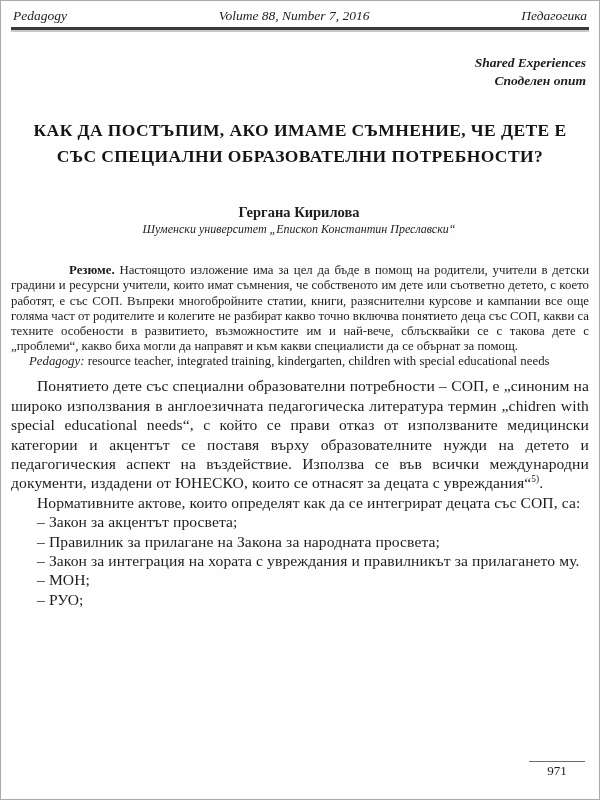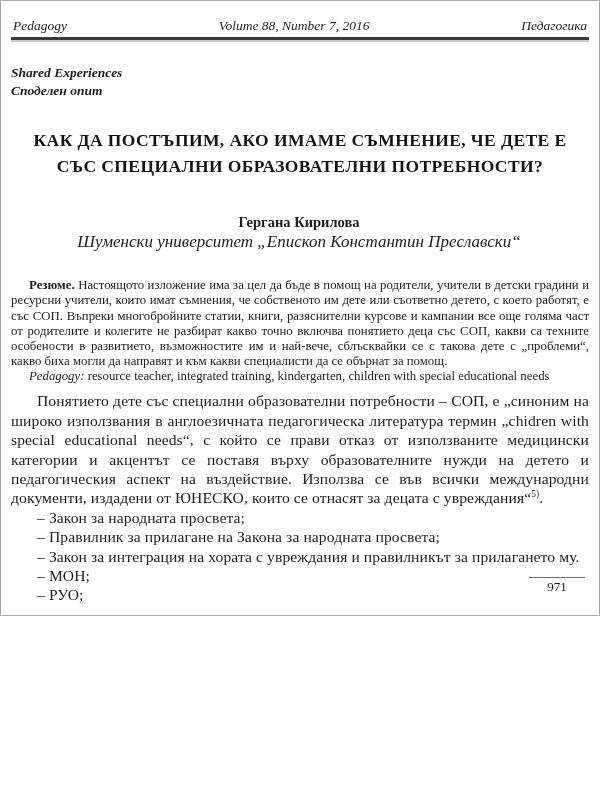--- a/index.html
+++ b/index.html
@@ -1,25 +1,25 @@
 <!DOCTYPE html>
 <html lang="bg"><head>
 <meta charset="utf-8">
 <style>
   html, body { margin: 0; padding: 0; background: #ffffff; }
   .page {
     position: relative;
     width: 600px;
-    height: 616px;
+    height: 800px;
     box-sizing: border-box;
     background: #fefefe;
     border: 1px solid #ababab;
     font-family: "Liberation Serif", "DejaVu Serif", serif;
     color: #1d1d1d;
-    padding: 17px 10px 0 10px;
+    padding: 7px 10px 0 10px;
     overflow: hidden;
   }
   
   .running-head {
     display: flex;
     justify-content: space-between;
     align-items: baseline;
     font-style: italic;
     font-size: 13.5px;
     padding: 0 2px;
@@ -27,51 +27,51 @@
   .running-head .mid { flex: 1; text-align: center; }
   .head-rule {
     margin-top: 3px;
     height: 3px;
     background: #3b3b3b;
     border-bottom: 2px solid #c9c9c9;
   }
   
   .section-label {
     margin-top: 22px;
-    text-align: left;
+    text-align: right;
     font-style: italic;
     font-weight: bold;
     font-size: 13.5px;
     line-height: 1.35;
     padding-right: 3px;
   }
   
   .article-title {
     margin: 28px auto 12px auto;
     width: 548px;
     text-align: center;
     font-weight: bold;
     font-size: 17.5px;
     line-height: 1.48;
     letter-spacing: 0.4px;
     color: #141414;
   }
   
   .author-block { margin-top: 34px; text-align: center; padding-right: 2px; }
   .author-name { font-weight: bold; font-size: 14.5px; }
-  .author-affiliation { font-style: italic; font-size: 17px; margin-top: 1px; }
+  .author-affiliation { font-style: italic; font-size: 12px; margin-top: 1px; }
   
   .abstract-block {
     margin-top: 26px;
     font-size: 12.8px;
     line-height: 1.185;
     text-align: justify;
   }
   .abstract-block p { margin: 0; text-indent: 18px; }
-  .abstract-label { font-weight: bold; }
+  .abstract-label { font-weight: bold; margin-left: 40px; }
   .keywords-label { font-style: italic; }
   
   .article-body {
     margin-top: 7px;
     font-size: 15.6px;
     line-height: 1.245;
     text-align: justify;
     letter-spacing: 0.1px;
   }
   .article-body p { margin: 0; text-indent: 26px; }
@@ -112,21 +112,22 @@
     <div class="author-affiliation">Шуменски университет „Епископ Константин Преславски“</div>
   </div>
 
   <div class="abstract-block">
     <p><span class="abstract-label">Резюме.</span><span> Настоящото изложение има за цел да бъде в помощ на родители, учители в детски градини и ресурсни учители, които имат съмнения, че собственото им дете или съответно детето, с което работят, е със СОП. Въпреки многобройните статии, книги, разяснителни курсове и кампании все още голяма част от родителите и колегите не разбират какво точно включва понятието деца със СОП, какви са техните особености в развитието, възможностите им и най-вече, сблъсквайки се с такова дете с „проблеми“, какво биха могли да направят и към какви специалисти да се обърнат за помощ.</span></p>
     <p><span class="keywords-label">Pedagogy:</span><span> resource teacher, integrated training, kindergarten, children with special educational needs</span></p>
   </div>
 
   <div class="article-body">
     <p><span>Понятието дете със специални образователни потребности – СОП, е „синоним на широко използвания в англоезичната педагогическа литература термин „chidren with special educational needs“, с който се прави отказ от използваните медицински категории и акцентът се поставя върху образователните нужди на детето и педагогическия аспект на въздействие. Използва се във всички международни документи, издадени от ЮНЕСКО, които се отнасят за децата с увреждания“</span><sup>5)</sup><span>.</span></p>
-    <p>– Закон за народната просвета;</p>
+    <p>Нормативните актове, които определят как да се интегрират децата със СОП, са:</p>
+    <p>– Закон за акцентът просвета;</p>
     <p>– Правилник за прилагане на Закона за народната просвета;</p>
     <p>– Закон за интеграция на хората с увреждания и правилникът за прилагането му.</p>
     <p>– МОН;</p>
     <p>– РУО;</p>
   </div>
 
   <div class="folio">971</div>
 
 </div>
 

